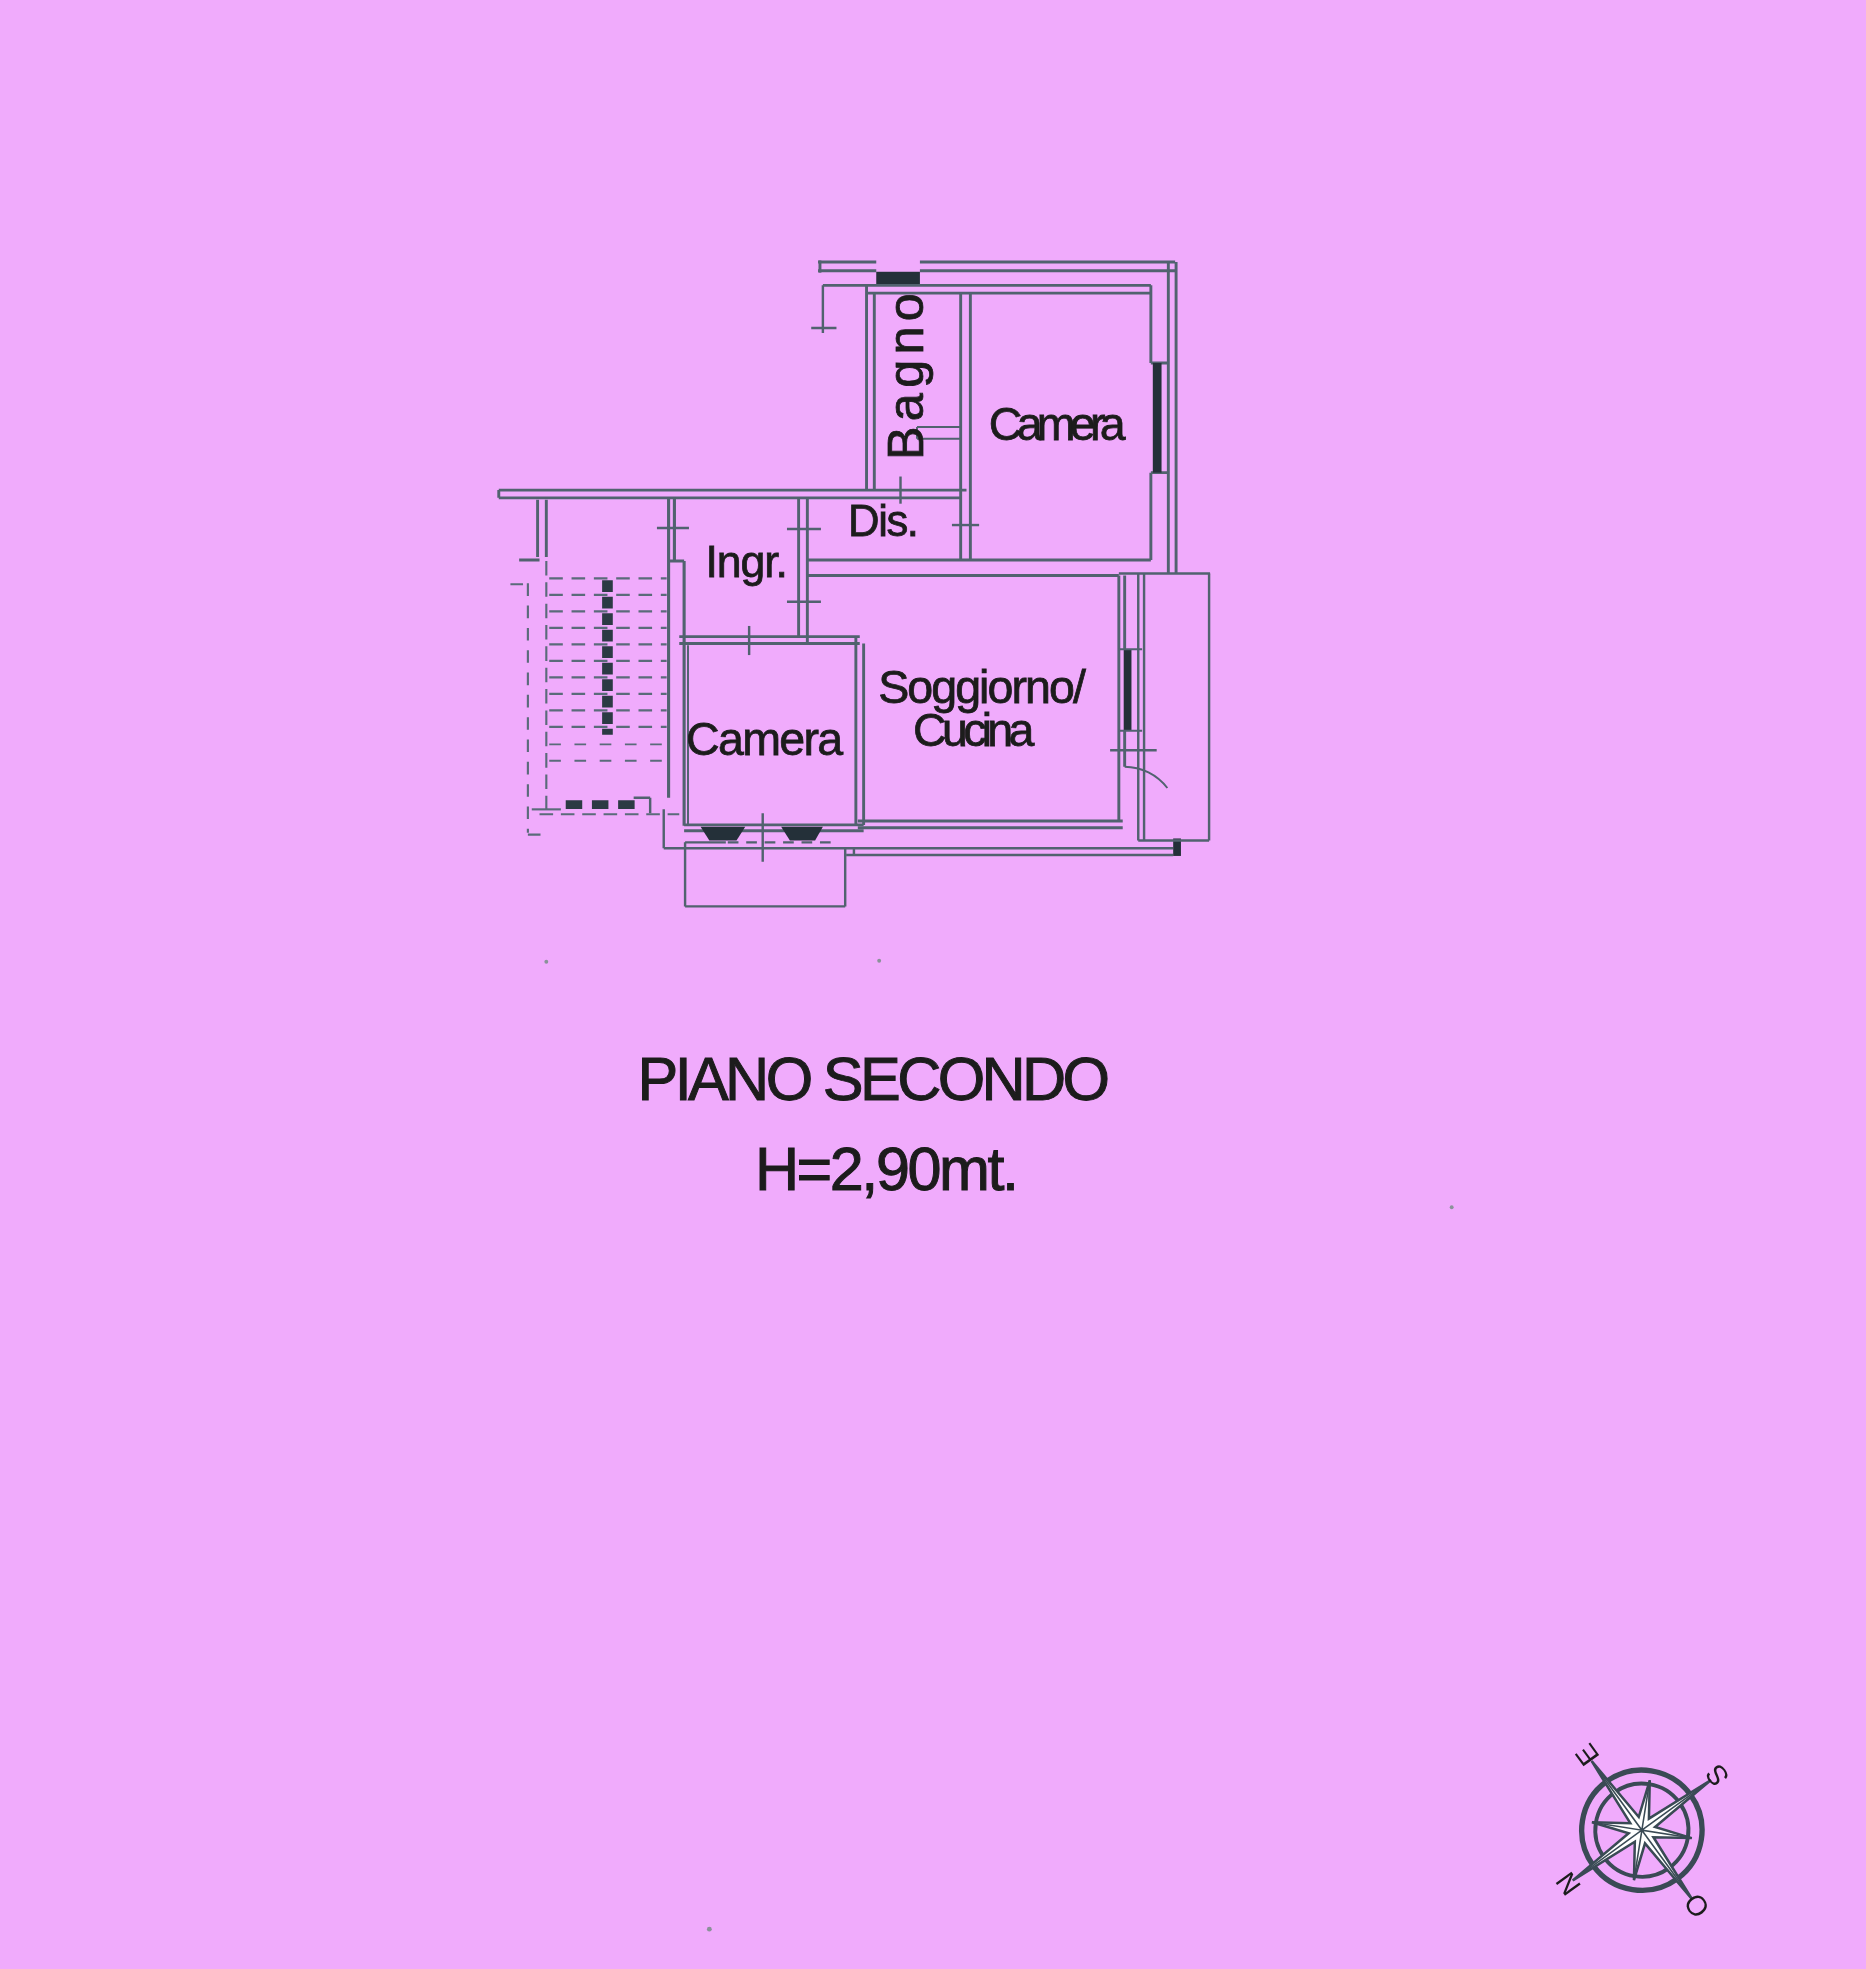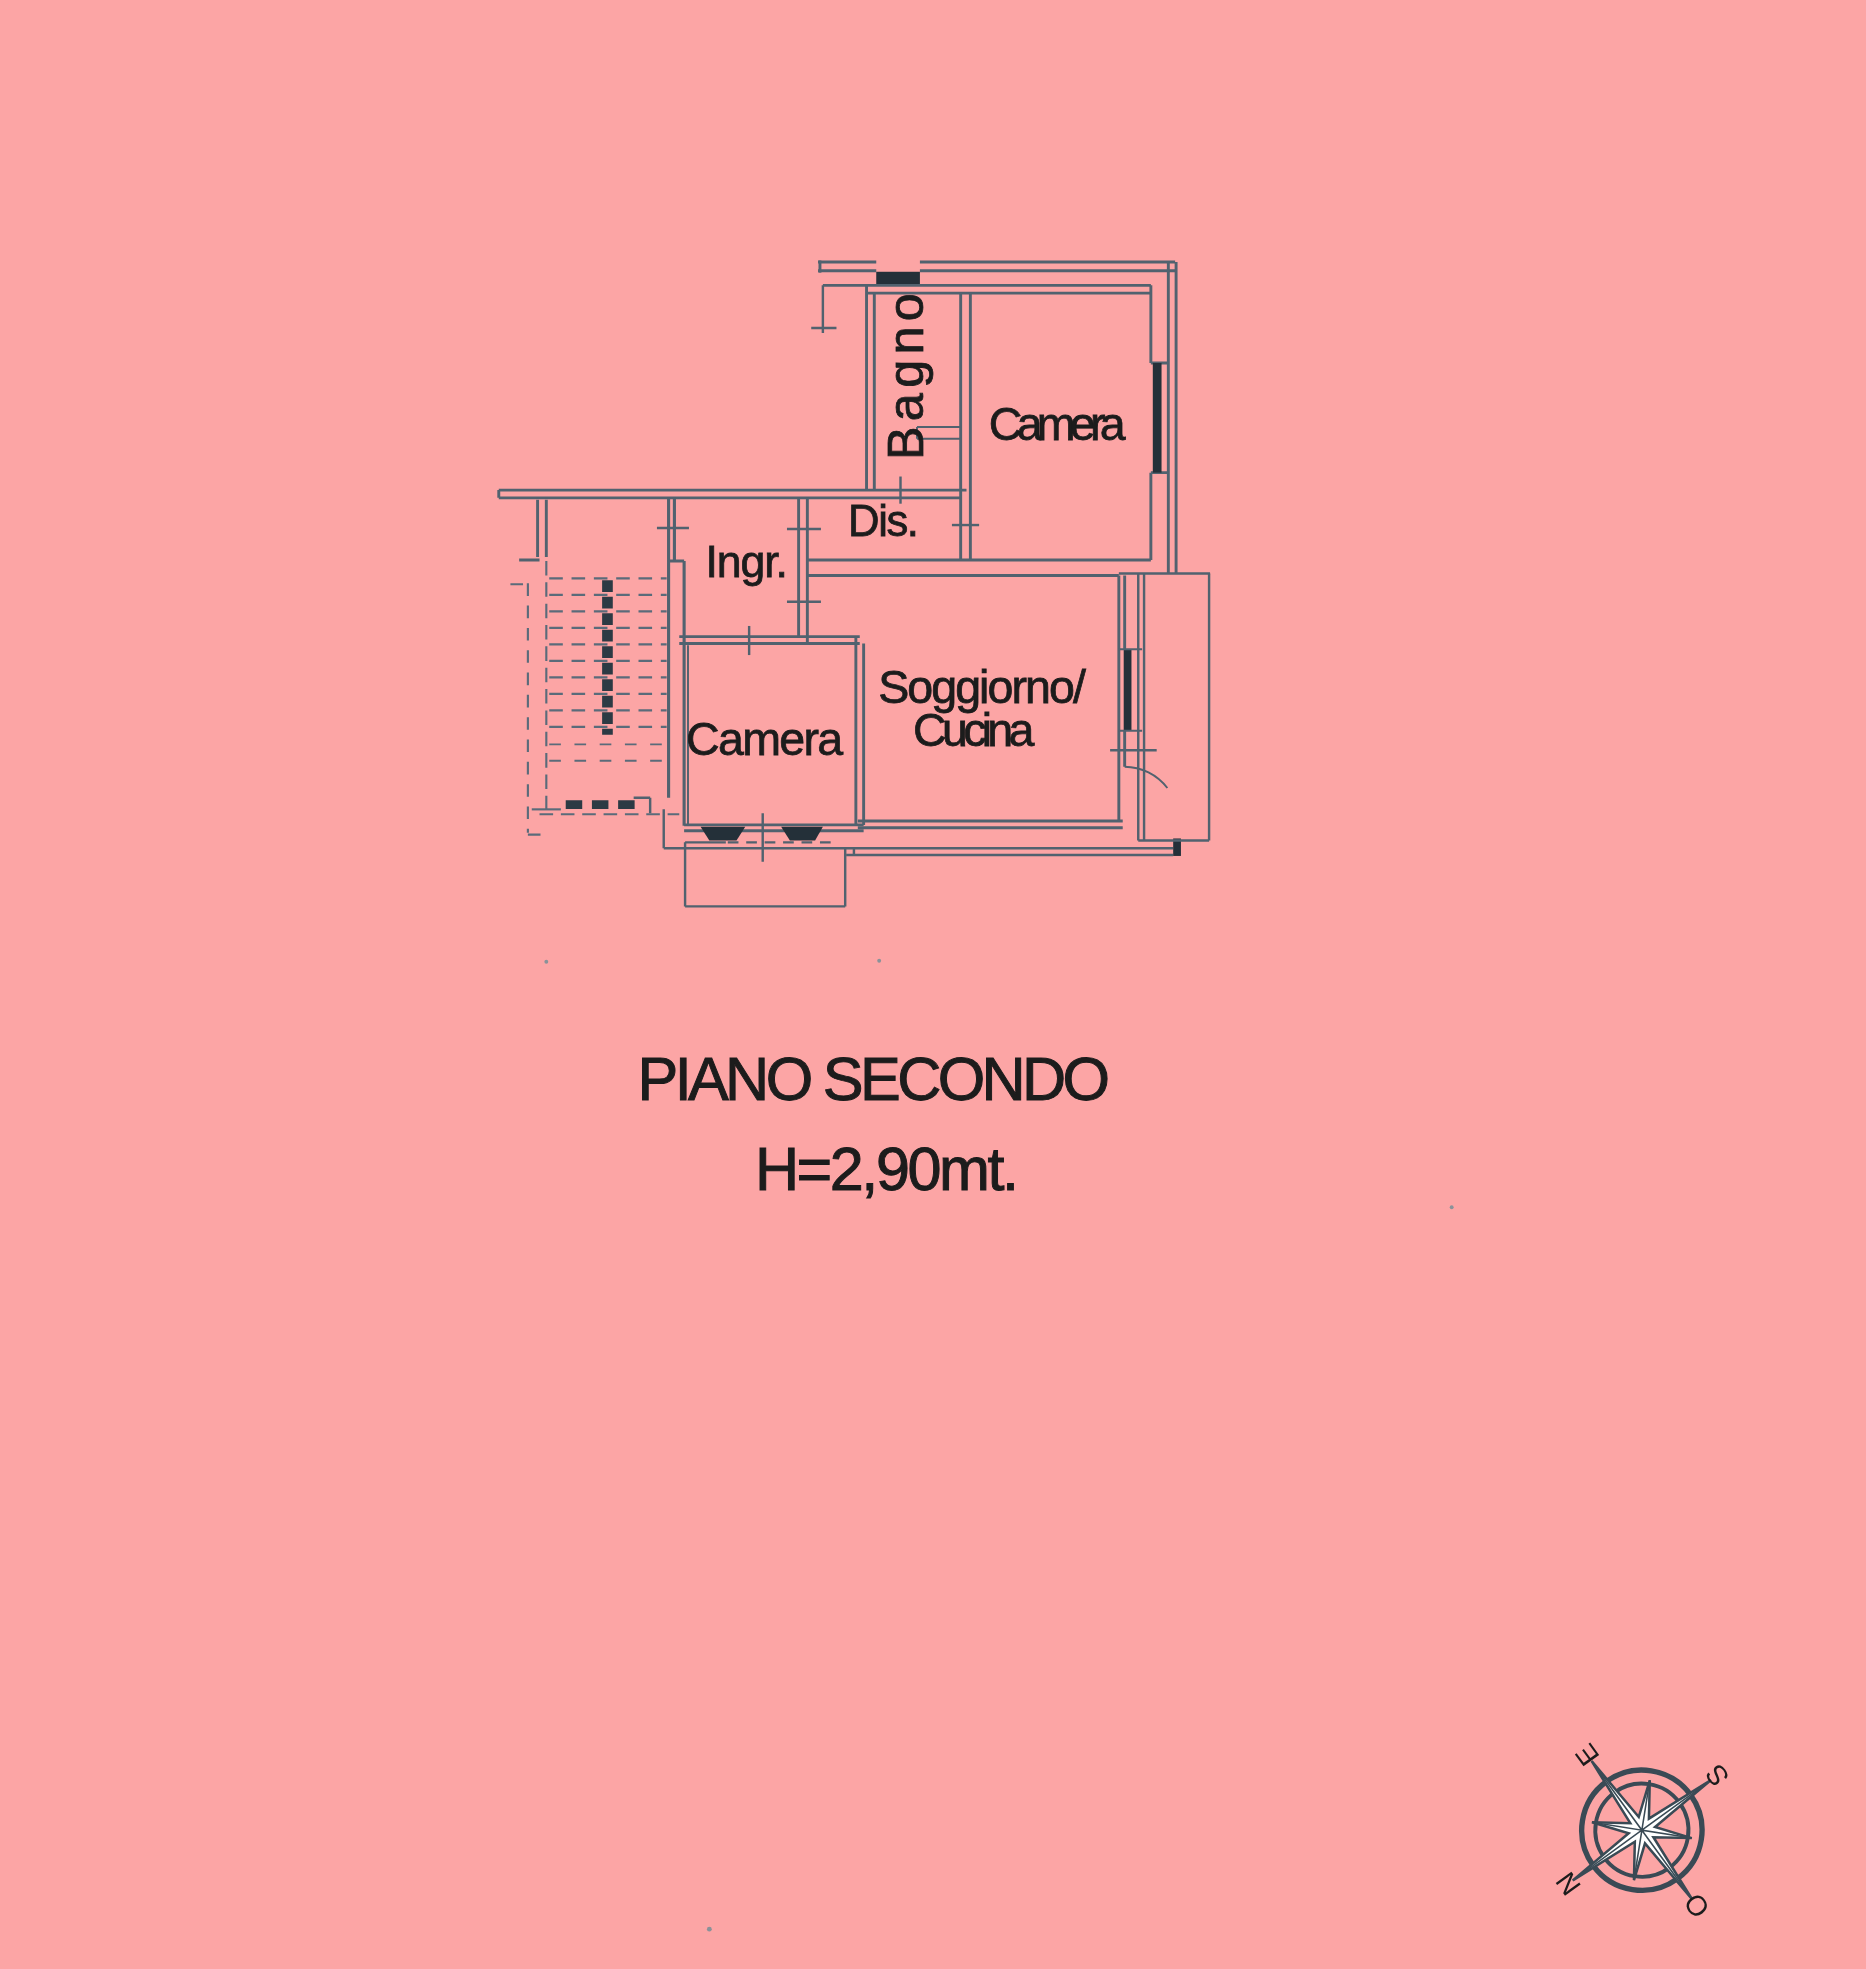--- a/index.html
+++ b/index.html
@@ -1,16 +1,16 @@
 <!DOCTYPE html>
 <html><head>
 <meta charset="utf-8">
 <style>
   html,body{margin:0;padding:0;background:#ffffff;}
-  .page{position:relative;width:1867px;height:1970px;background:#fca5a5;font-family:"Liberation Sans", sans-serif;}
+  .page{position:relative;width:1867px;height:1970px;background:#f0abfc;font-family:"Liberation Sans", sans-serif;}
   svg{position:absolute;top:0;left:0;}
   text{font-family:"Liberation Sans", sans-serif;fill:#1c1c1c;}
 </style>
 </head>
 <body>
 <div class="page">
 <svg width="1867" height="1970" viewBox="0 0 1924 2030">
 
 <g stroke="#51626f" stroke-width="3" fill="none" stroke-linecap="butt">
 

